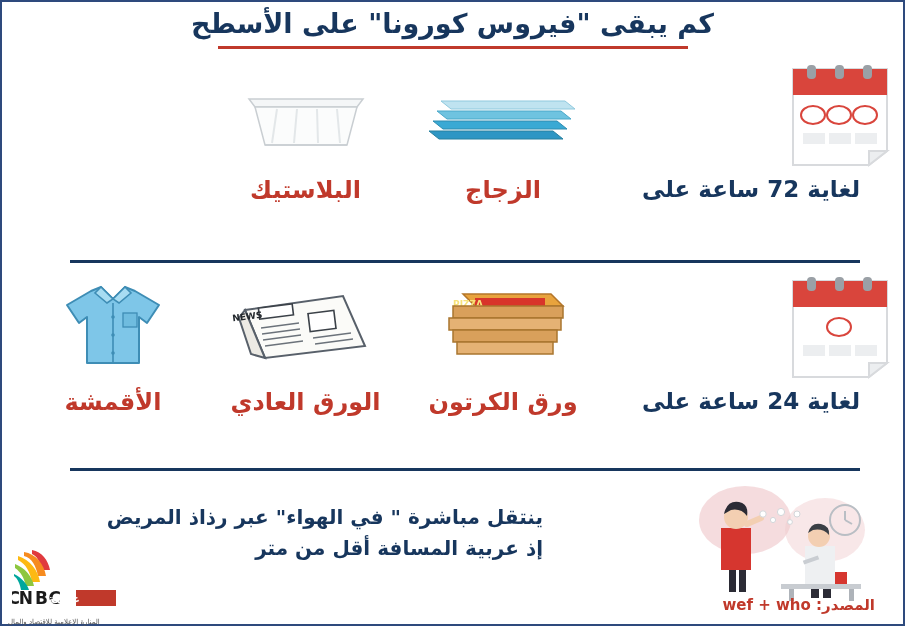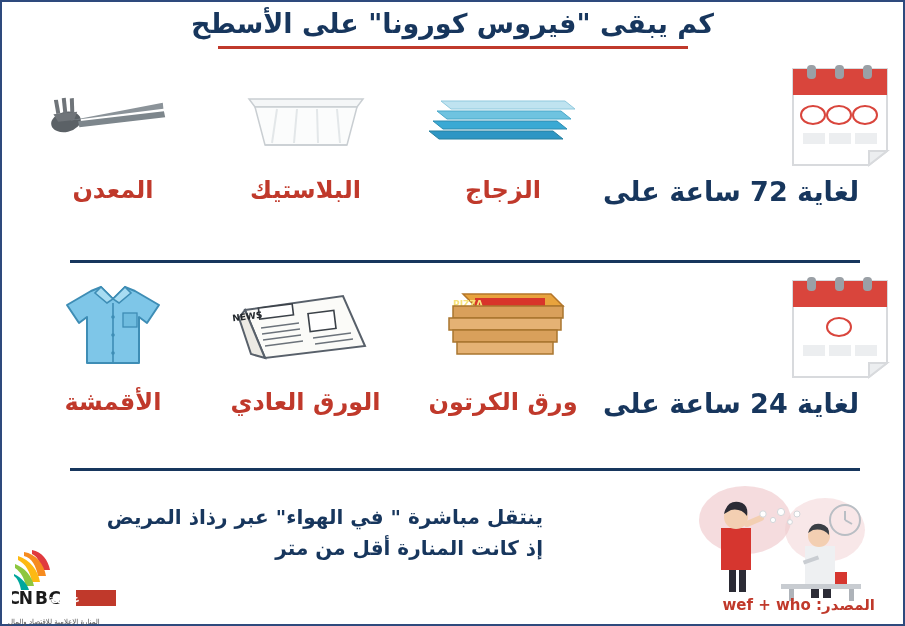--- a/index.html
+++ b/index.html
@@ -93,25 +93,25 @@
   }
   .duration-cal {
     height: 110px;
     display: flex;
     align-items: center;
     justify-content: flex-start;
     padding-right: 8px;
     box-sizing: border-box;
   }
   .duration-text {
-    font-size: 27px;
+    font-size: 23px;
     font-weight: bold;
     color: #17365d;
     direction: rtl;
-    text-align: left;
+    text-align: center;
     padding-right: 4px;
     margin-top: 4px;
     white-space: nowrap;
   }
 
   .item-cell-metal   { width: 190px; }
   .item-cell-plastic { width: 195px; }
   .item-cell-glass   { width: 200px; }
 
   
@@ -242,38 +242,20 @@
             <polyline points="34,68 116,68" fill="none" stroke="#c9ced2" stroke-width="1.5"></polyline>
             <line x1="46" y1="32" x2="41" y2="66" stroke="#e3e7e9" stroke-width="2"></line>
             <line x1="66" y1="32" x2="63" y2="66" stroke="#e3e7e9" stroke-width="2"></line>
             <line x1="86" y1="32" x2="87" y2="66" stroke="#e3e7e9" stroke-width="2"></line>
             <line x1="106" y1="32" x2="109" y2="66" stroke="#e3e7e9" stroke-width="2"></line>
           </svg>
         </div>
         <div class="cell-label">البلاستيك</div>
       </div>
 
-      <div class="cell item-cell-metal">
-        <div class="cell-icon">
-          <svg width="150" height="70" viewBox="0 0 150 70" xmlns="http://www.w3.org/2000/svg">
-            <g transform="rotate(-12 75 35)">
-              <ellipse cx="28" cy="30" rx="15" ry="10" fill="#5b6166"></ellipse>
-              <path d="M40,32 L126,40 L126,46 L40,38 Z" fill="#7d868c"></path>
-            </g>
-            <g transform="rotate(-6 75 35)">
-              <path d="M18,12 L22,12 L23,26 L19,26 Z" fill="#6f7479"></path>
-              <path d="M26,11 L30,11 L30,26 L26,26 Z" fill="#6f7479"></path>
-              <path d="M34,12 L38,12 L37,26 L33,26 Z" fill="#6f7479"></path>
-              <path d="M16,26 L40,26 L36,34 L20,34 Z" fill="#6f7479"></path>
-              <path d="M26,34 L32,34 L126,26 L126,32 Z" fill="#8b9399"></path>
-            </g>
-          </svg>
-        </div>
-        <div class="cell-label">المعدن</div>
-      </div>
 
     </div>
   </div>
 
   <div class="sep sep-1"></div>
 
   <div class="row row-2">
     <div class="cells">
 
       <div class="duration-cell">
@@ -385,21 +367,21 @@
         <rect x="164" y="105" width="5" height="12" fill="#aeb3b9"></rect>
         <rect x="150" y="88" width="12" height="12" fill="#d6362f"></rect>
         <circle cx="160" cy="36" r="15" fill="none" stroke="#b9bec4" stroke-width="2"></circle>
         <line x1="160" y1="36" x2="160" y2="27" stroke="#b9bec4" stroke-width="2"></line>
         <line x1="160" y1="36" x2="167" y2="40" stroke="#b9bec4" stroke-width="2"></line>
       </svg>
     </div>
 
     <div class="footer-text">
       <div>ينتقل مباشرة " في الهواء" عبر رذاذ المريض</div>
-      <div>إذ كانت المنارة أقل من متر</div>
+      <div>إذ عربية المسافة أقل من متر</div>
     </div>
 
     <div class="source-line">
       <span>المصدر:</span>
       <span class="src-val">wef + who</span>
     </div>
 
     <div class="logo">
       <svg width="112" height="66" viewBox="0 0 112 66" xmlns="http://www.w3.org/2000/svg">
         <g>

